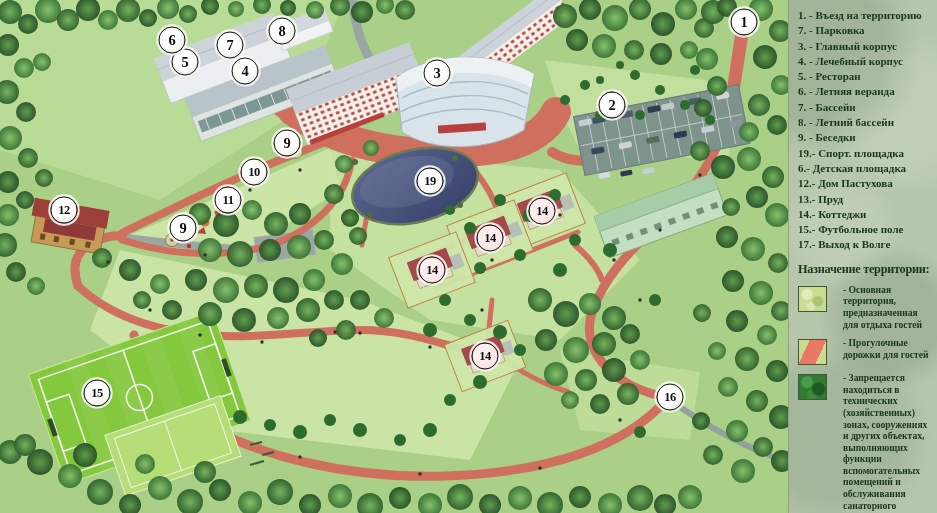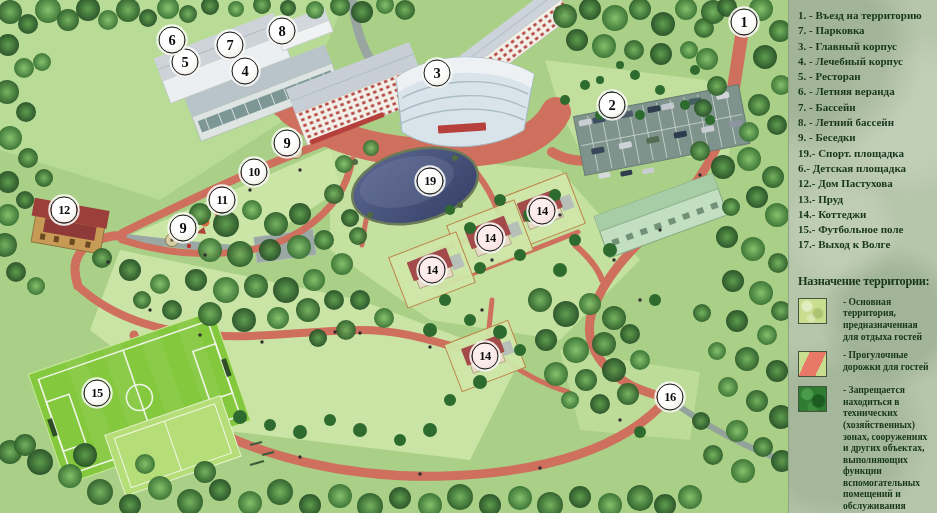--- a/index.html
+++ b/index.html
@@ -25,21 +25,21 @@
     border-left:1px solid #90a286;
     padding:8px 5px 4px 9px;
     background-image:
       radial-gradient(circle at 20% 10%, rgba(70,100,60,.18) 0 14%, transparent 22%),
       radial-gradient(circle at 80% 22%, rgba(255,255,255,.15) 0 12%, transparent 20%),
       radial-gradient(circle at 35% 45%, rgba(255,255,255,.12) 0 12%, transparent 20%),
       radial-gradient(circle at 70% 62%, rgba(60,90,55,.16) 0 14%, transparent 22%),
       radial-gradient(circle at 30% 85%, rgba(70,100,60,.15) 0 14%, transparent 22%);
   }
   .legend h2{font-size:12.3px;margin:0 0 7px;font-weight:bold;white-space:nowrap;letter-spacing:-0.3px}
-  .legend h2.territory{margin-top:21px}
+  .legend h2.territory{margin-top:9px}
   #legend-items{list-style:none;margin:0;padding:0}
   #legend-items li{font-size:11px;font-weight:bold;line-height:15.3px;white-space:nowrap}
   #territory-entries{margin-top:2px}
   .t-entry{display:flex;gap:16px;margin-bottom:7px}
   .swatch{width:29px;height:26px;border:1px solid #44543f;flex:none;margin-top:2px}
   .swatch--main-territory{
     background-color:var(--territory_green,#c8dd8e);
     background-image:radial-gradient(circle at 30% 30%, rgba(255,255,255,.45) 0 18%, transparent 26%),
       radial-gradient(circle at 70% 60%, rgba(120,150,60,.35) 0 18%, transparent 26%),
       radial-gradient(circle at 45% 80%, rgba(255,255,255,.3) 0 14%, transparent 22%);
@@ -563,21 +563,21 @@
         <div class="marker" style="left: 744px; top: 22px;">1</div>
         <div class="marker" style="left: 612px; top: 105px;">2</div>
         <div class="marker" style="left: 437px; top: 73px;">3</div>
         <div class="marker" style="left: 245px; top: 71px;">4</div>
         <div class="marker" style="left: 185px; top: 62px;">5</div>
         <div class="marker" style="left: 172px; top: 40px;">6</div>
         <div class="marker" style="left: 230px; top: 45px;">7</div>
         <div class="marker" style="left: 282px; top: 31px;">8</div>
         <div class="marker" style="left: 287px; top: 143px;">9</div>
         <div class="marker sm" style="left: 254px; top: 172px;">10</div>
-        <div class="marker sm" style="left: 222px; top: 200px;">11</div>
+        <div class="marker sm" style="left: 228px; top: 200px;">11</div>
         <div class="marker" style="left: 183px; top: 228px;">9</div>
         <div class="marker sm" style="left: 64px; top: 210px; border-radius: 13px;">12</div>
         <div class="marker sm" style="left: 430px; top: 181px;">19</div>
         <div class="marker sm" style="left: 542px; top: 211px; background: radial-gradient(circle at 40% 35%, rgb(253, 238, 238) 0px, rgb(253, 238, 238) 40%, rgb(243, 216, 216) 100%);">14</div>
         <div class="marker sm" style="left: 490px; top: 238px; background: radial-gradient(circle at 40% 35%, rgb(253, 238, 238) 0px, rgb(253, 238, 238) 40%, rgb(243, 216, 216) 100%);">14</div>
         <div class="marker sm" style="left: 432px; top: 270px; background: radial-gradient(circle at 40% 35%, rgb(253, 238, 238) 0px, rgb(253, 238, 238) 40%, rgb(243, 216, 216) 100%);">14</div>
         <div class="marker sm" style="left: 485px; top: 356px; background: radial-gradient(circle at 40% 35%, rgb(253, 238, 238) 0px, rgb(253, 238, 238) 40%, rgb(243, 216, 216) 100%);">14</div>
         <div class="marker sm" style="left: 97px; top: 393px;">15</div>
         <div class="marker sm" style="left: 670px; top: 397px;">16</div>
       </div>

